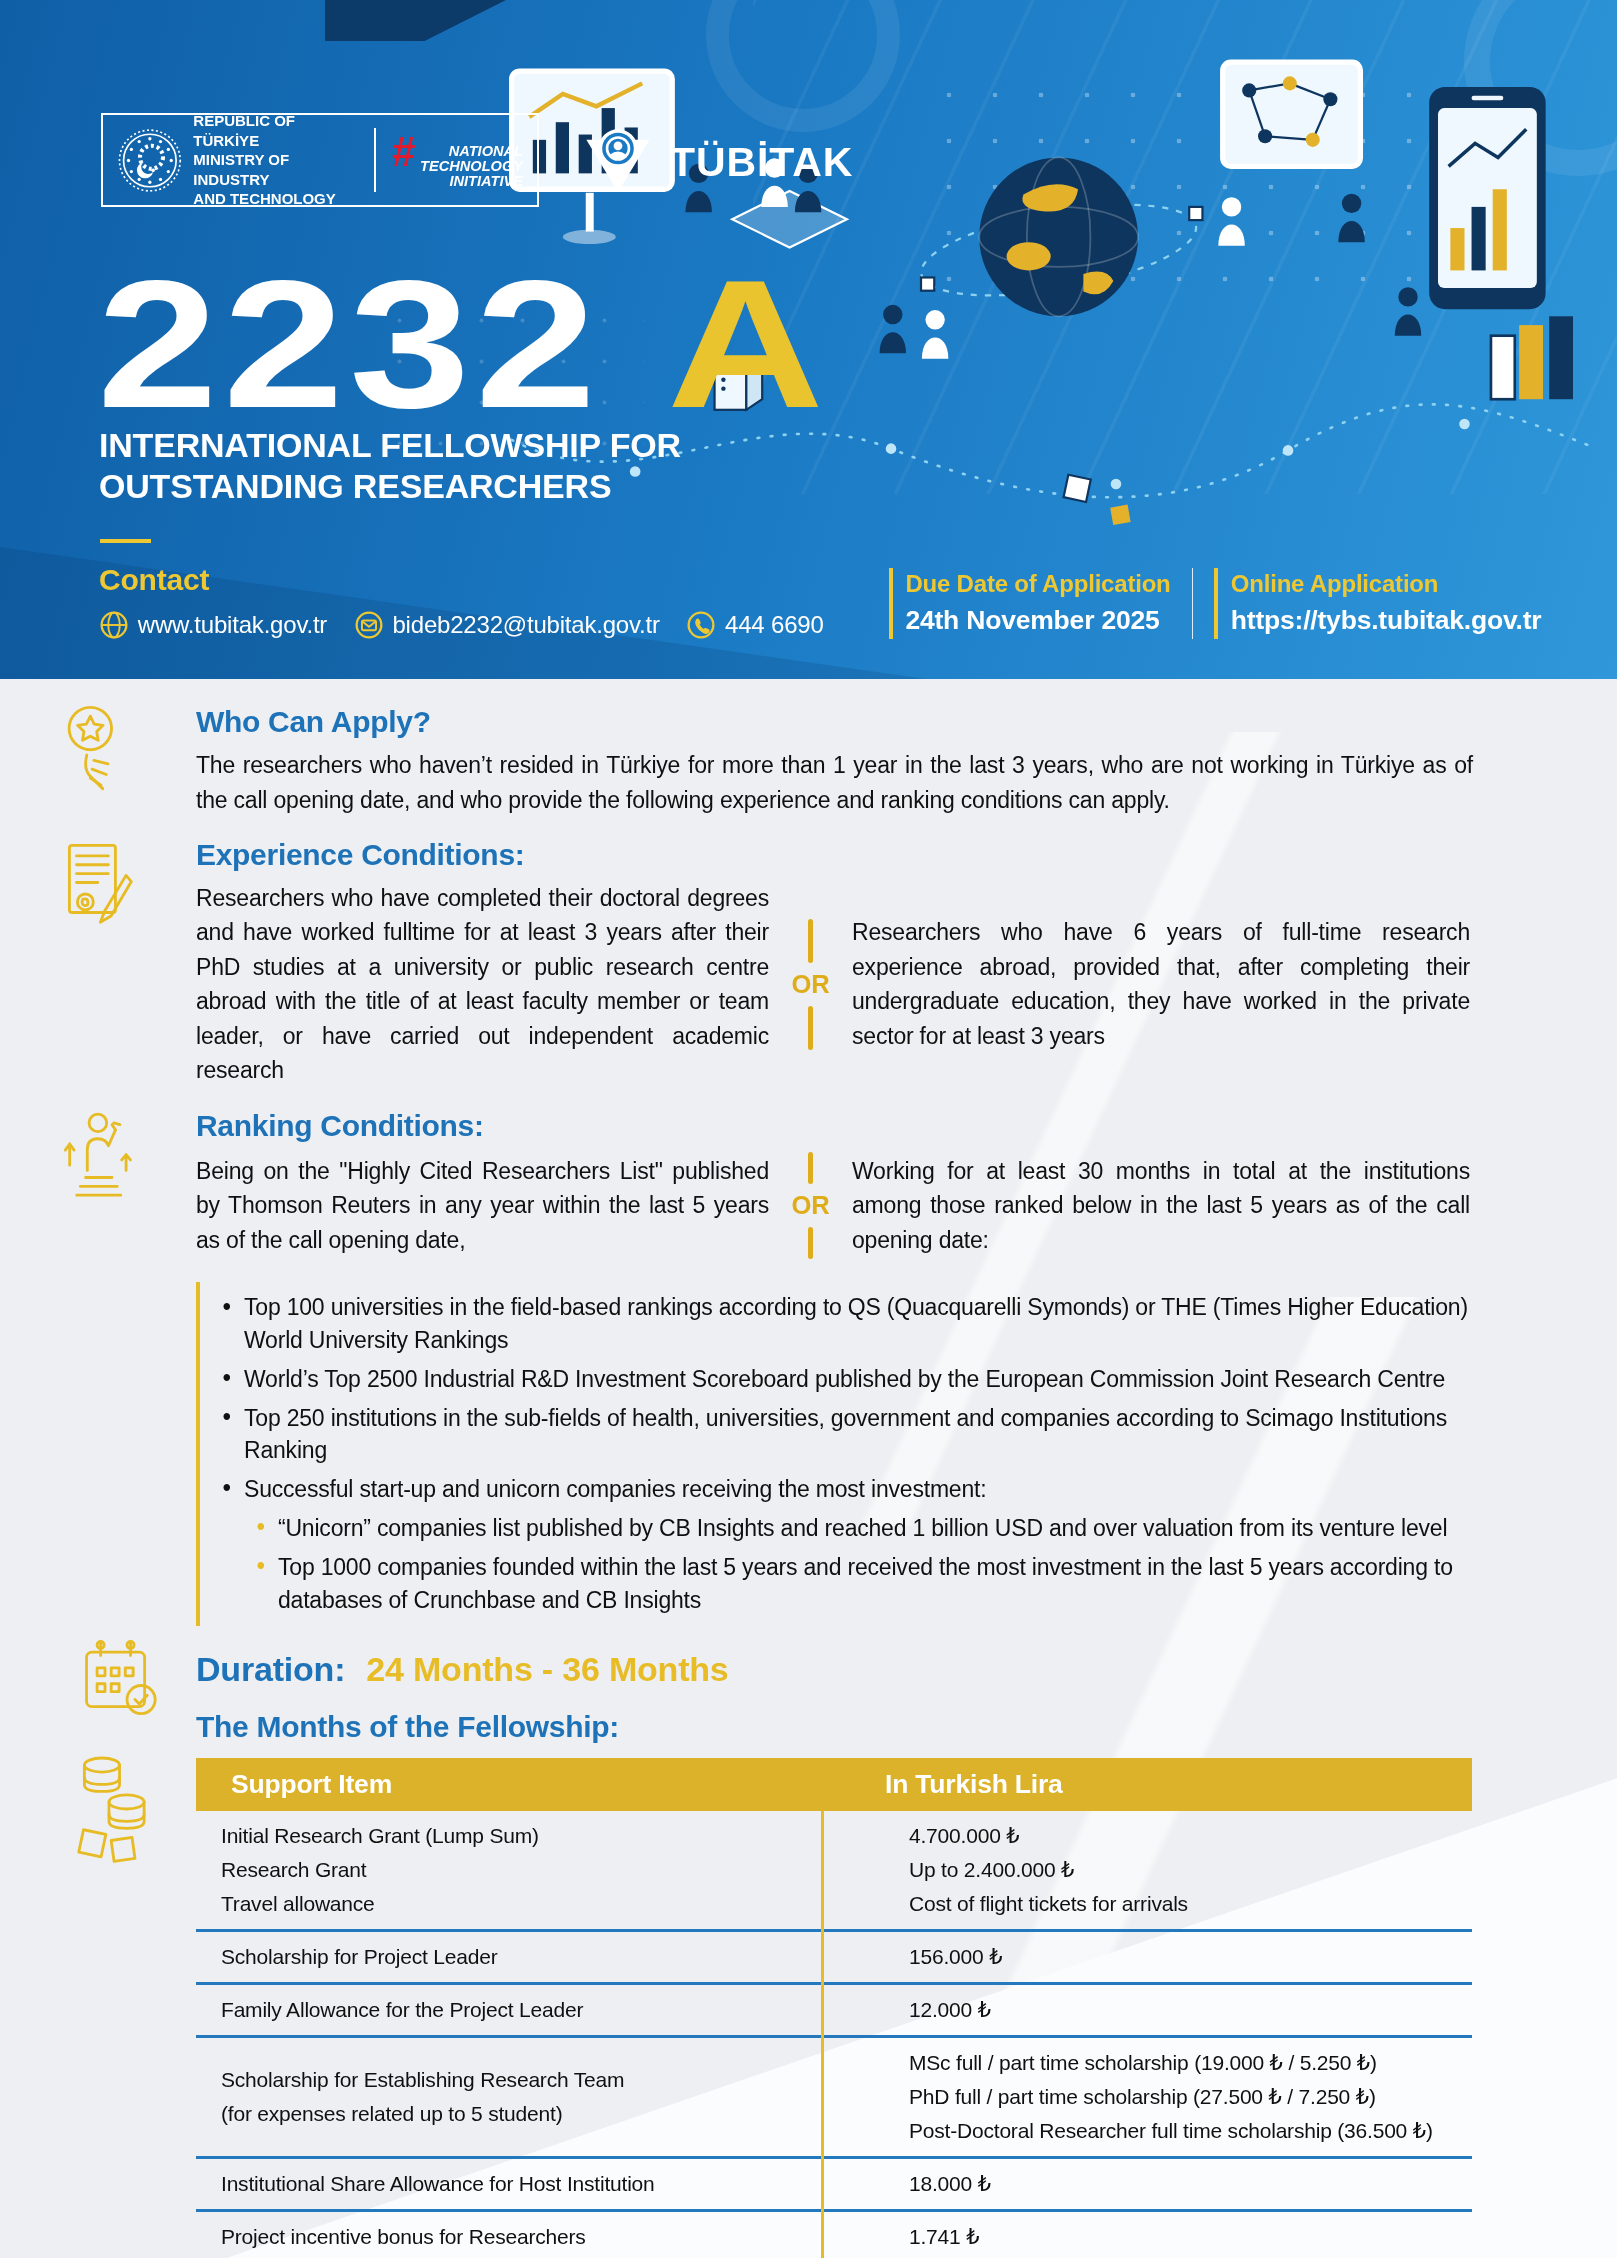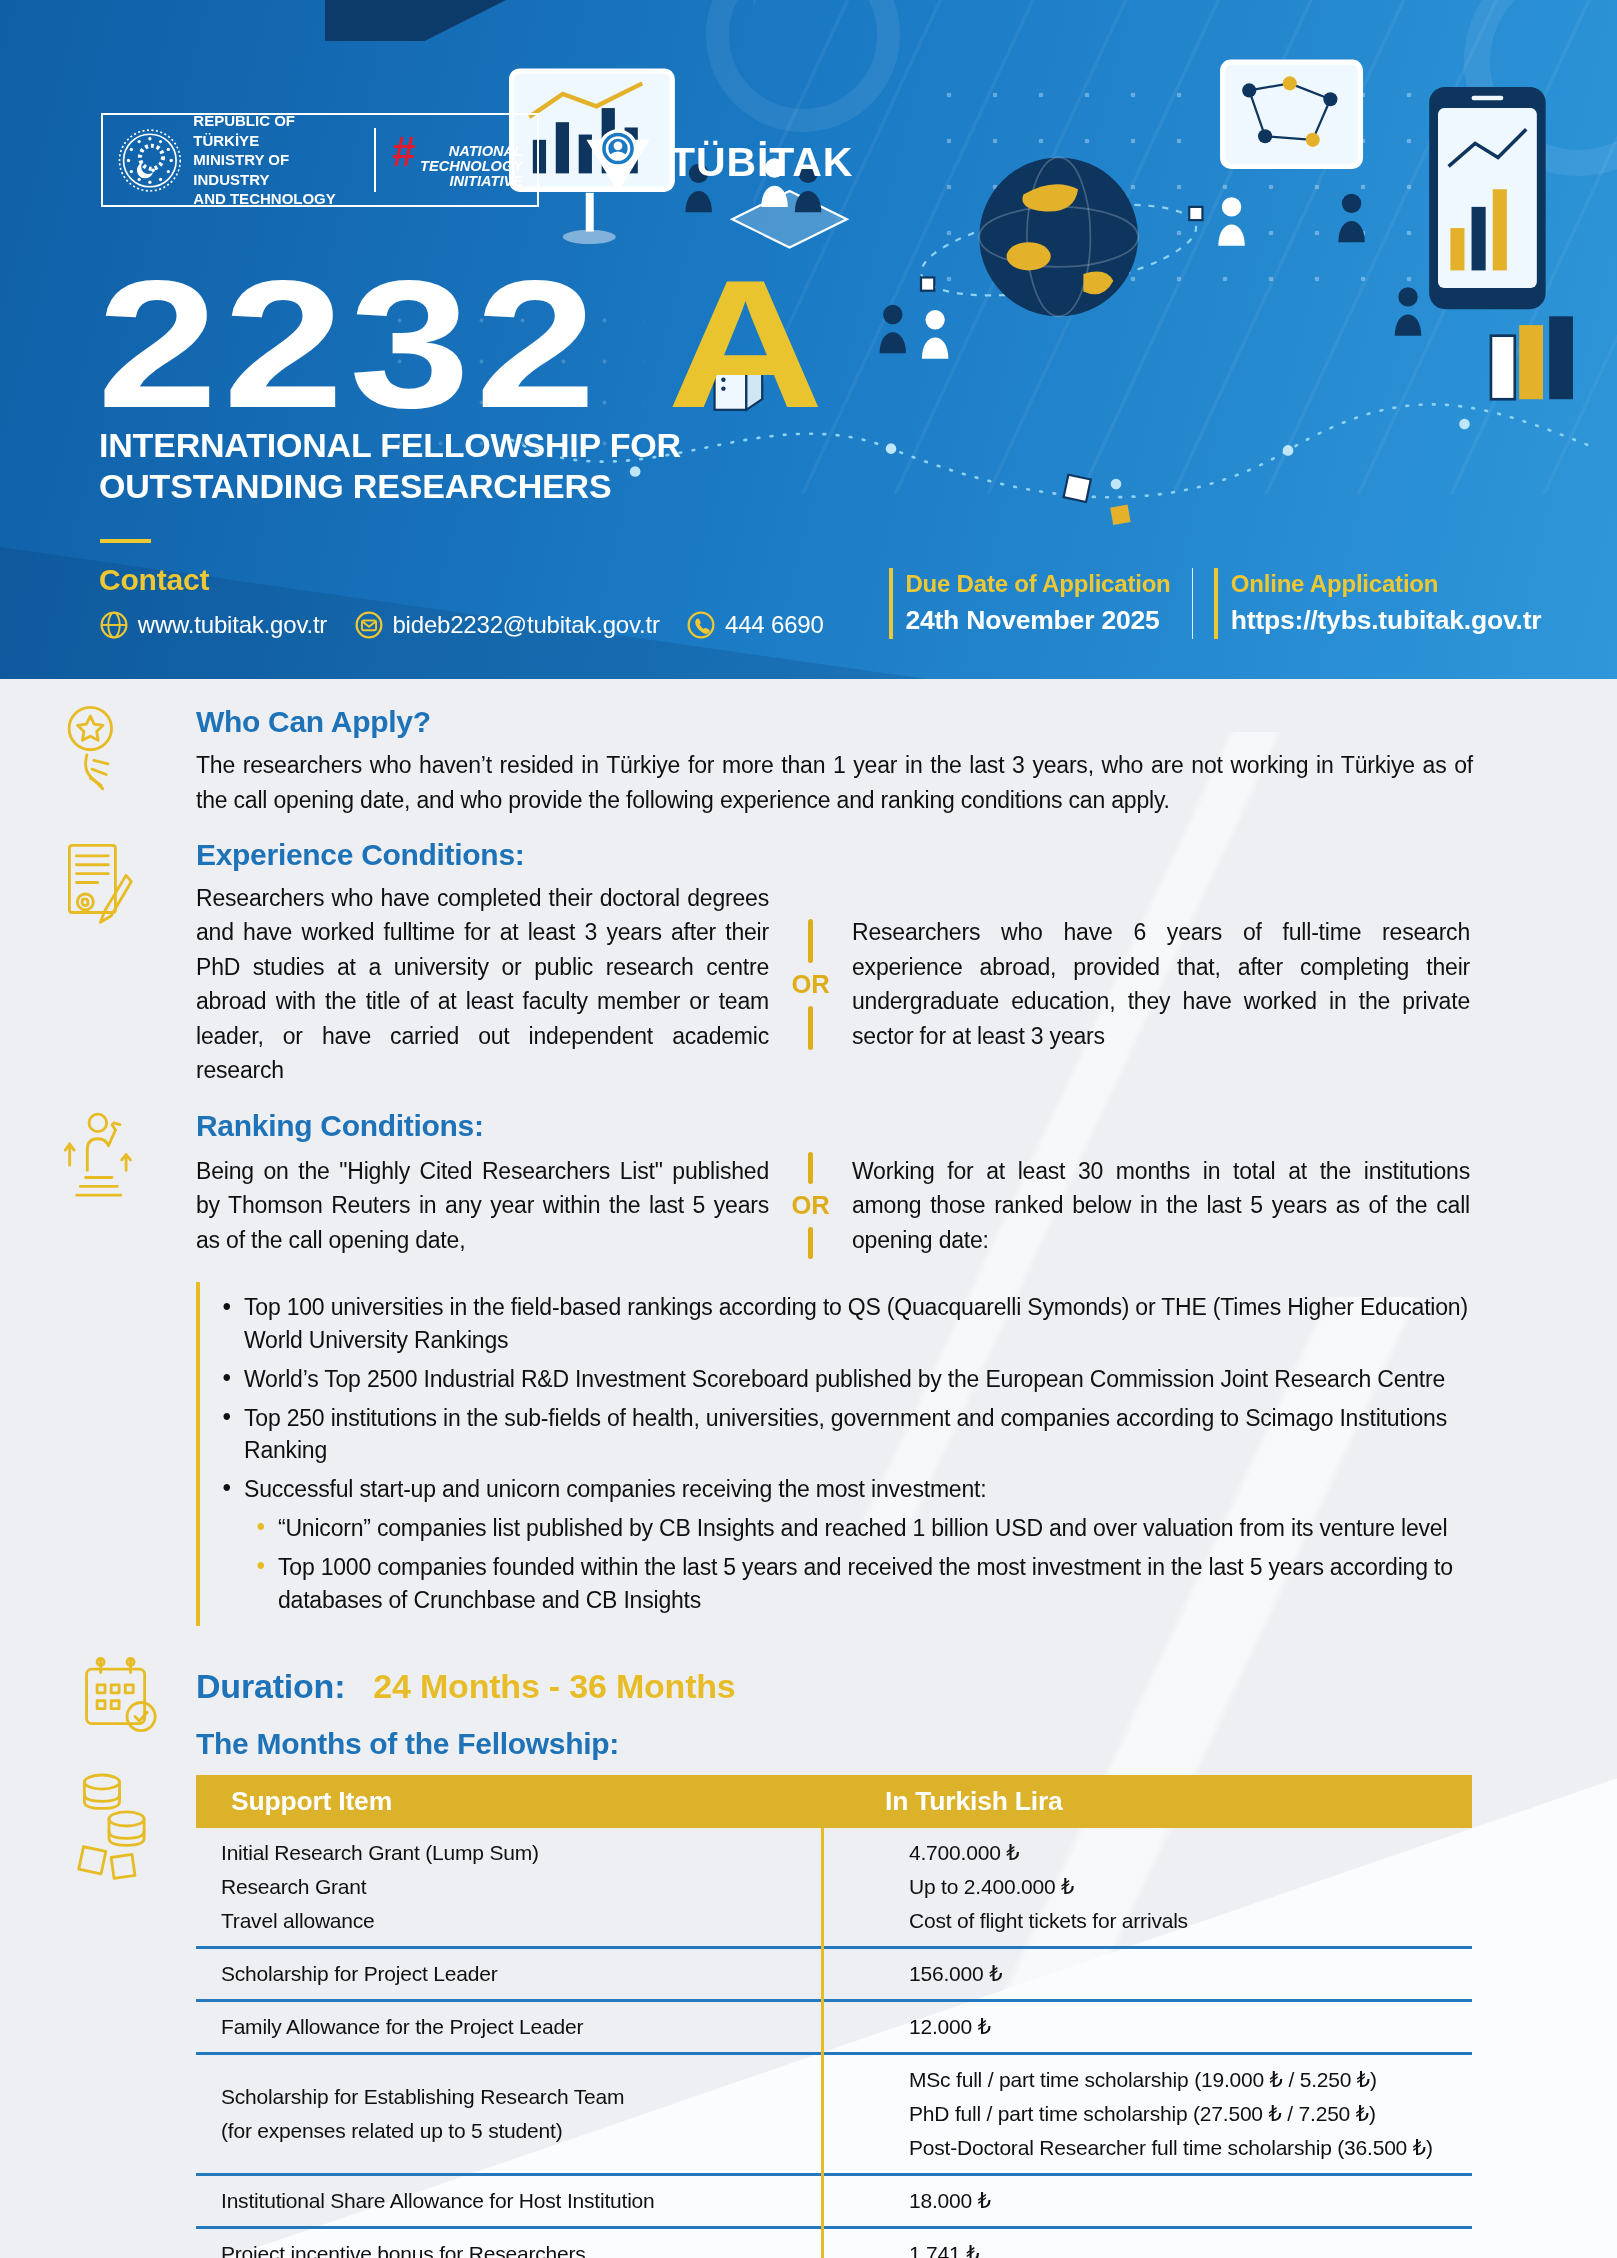--- a/index.html
+++ b/index.html
@@ -82,21 +82,21 @@
   .orbar { width:4.4px; height:44px; background:#dfac1a; border-radius:2.6px; }
   .ortxt { color:#dfac1a; font-size:25.6px; font-weight:800; }
 
   .inst-list { margin-top:23px; width:1281px; border-left:4.4px solid #e7bb24; padding:3.5px 0 3.5px 21px;
           font-size:23px; color:#101010; line-height:1.42; }
   .bullet { position:relative; padding-left:23px; margin:6.2px 0; }
   .bullet::before { content:"•"; position:absolute; left:1.8px; top:-0.9px; font-weight:700; color:#111; }
   .bullet.lvl2 { margin-left:34px; }
   .bullet.lvl2::before { color:#e7bb24; }
 
-  .sec-duration { margin-top:41px; display:flex; align-items:flex-end; gap:28px; }
+  .sec-duration { margin-top:24px; display:flex; align-items:flex-end; gap:21px; }
   .dur-label { color:#1d72b8; font-size:34px; font-weight:800; }
   .dur-value { color:#e7bc27; font-size:34px; font-weight:800; }
   .sec-scope-h { margin-top:21px; }
 
   .scope-table { position:relative; margin-top:14px; width:1276px; color:#101010; }
   .thead { display:flex; align-items:center; height:53px; background:#dcb22a; color:#fff; font-size:26.5px; font-weight:700; }
   .th1 { width:625px; padding-left:35px; }
   .th2 { flex:1; padding-left:64px; }
   .tdivider { position:absolute; left:625px; top:53px; bottom:0; width:2.6px; background:#e7bb24; }
   .trow { display:flex; align-items:center; border-bottom:3.5px solid #2478bd; padding:8px 0; font-size:21px; }

